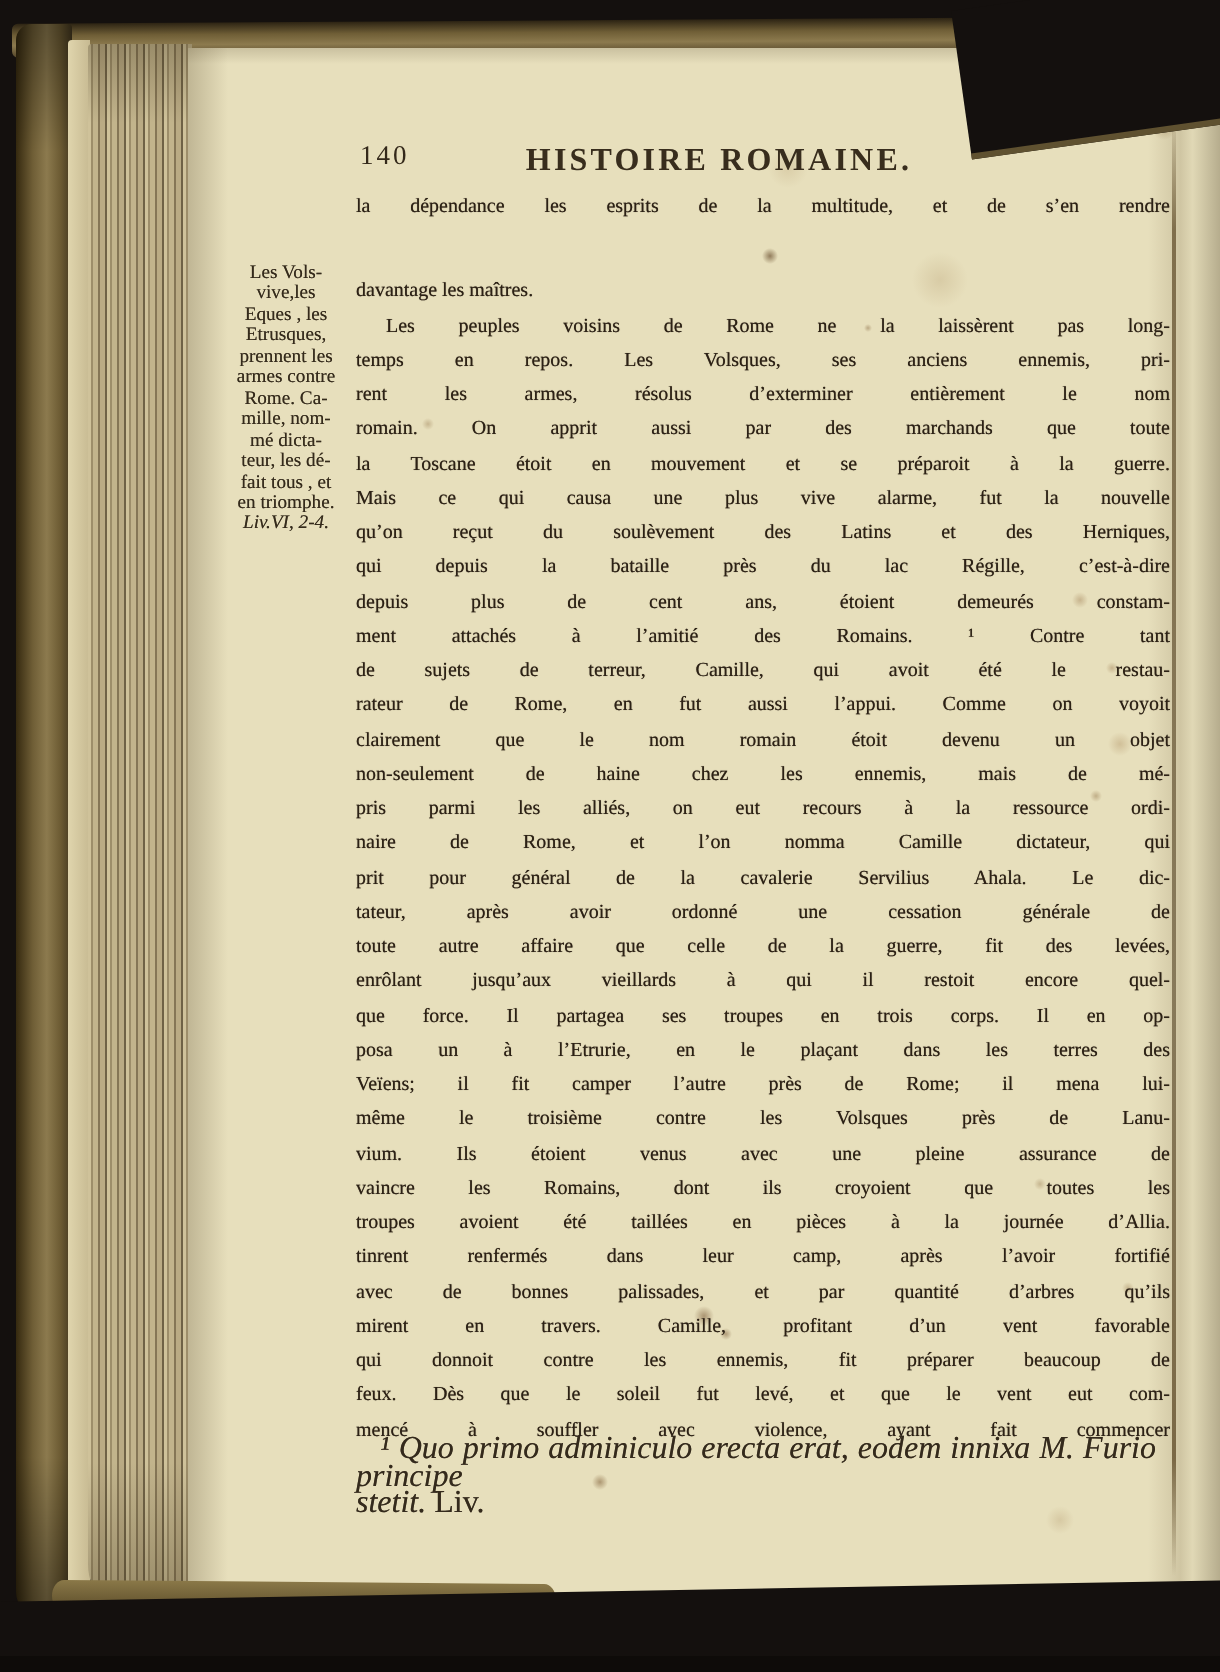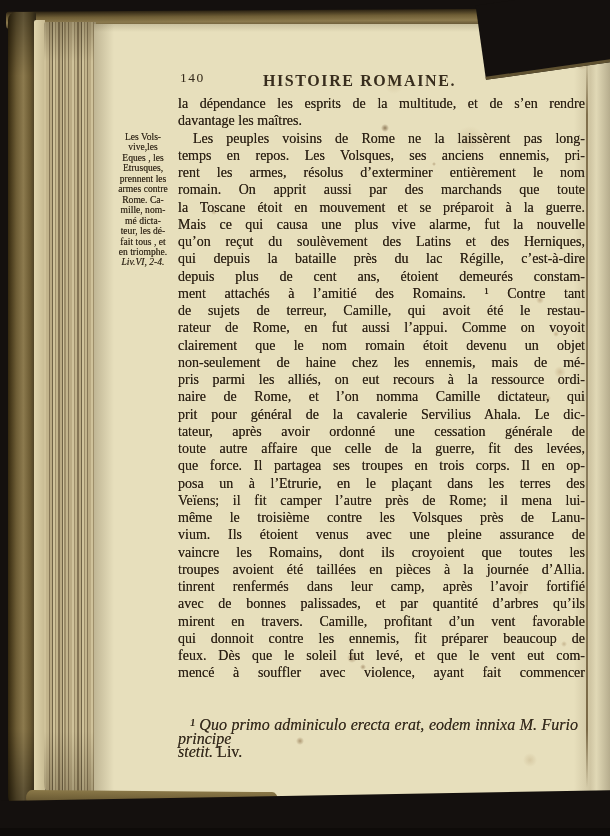--- a/index.html
+++ b/index.html
@@ -109,26 +109,26 @@
   }
   .margin-note {
     position: absolute; left: 15px; top: 108px; width: 68px;
     font-size: 9.6px; line-height: 10.45px;
     text-align: center; color: #342a1b;
     text-shadow: 0 0 .3px rgba(52,42,27,.7);
   }
   .margin-ref { font-style: italic; }
   .body-text {
     position: absolute; left: 84px; top: 71px; width: 407px;
-    font-size: 14px; line-height: 17.25px;
+    font-size: 10px; line-height: 17.25px;
     color: #2c2115;
     text-shadow: 0 0 .35px rgba(44,33,21,.75);
   }
   .bl { text-align: justify; text-align-last: justify; }
-  .bl.pend { text-align-last: left; }
+  .bl.pend { text-align-last: left; margin-top: 25px; }
   .bl.pind { text-indent: 15px; }
   .footnote {
     position: absolute; left: 84px; top: 694px; width: 400px;
     font-size: 16px; line-height: 13.5px;
     color: #342a1c;
     text-shadow: 0 0 .3px rgba(52,42,28,.7);
   }
   .fn1 { font-style: italic; text-align: justify; text-align-last: justify; text-indent: 12px; }
   .fn2 .it { font-style: italic; }
 </style>
@@ -182,20 +182,21 @@
         <div class="bl">ment attachés à l’amitié des Romains. ¹ Contre tant</div>
         <div class="bl">de sujets de terreur, Camille, qui avoit été le restau-</div>
         <div class="bl">rateur de Rome, en fut aussi l’appui. Comme on voyoit</div>
         <div class="bl">clairement que le nom romain étoit devenu un objet</div>
         <div class="bl">non-seulement de haine chez les ennemis, mais de mé-</div>
         <div class="bl">pris parmi les alliés, on eut recours à la ressource ordi-</div>
         <div class="bl">naire de Rome, et l’on nomma Camille dictateur, qui</div>
         <div class="bl">prit pour général de la cavalerie Servilius Ahala. Le dic-</div>
         <div class="bl">tateur, après avoir ordonné une cessation générale de</div>
         <div class="bl">toute autre affaire que celle de la guerre, fit des levées,</div>
+        <div class="bl">enrôlant jusqu’aux vieillards à qui il restoit encore quel-</div>
         <div class="bl">que force. Il partagea ses troupes en trois corps. Il en op-</div>
         <div class="bl">posa un à l’Etrurie, en le plaçant dans les terres des</div>
         <div class="bl">Veïens; il fit camper l’autre près de Rome; il mena lui-</div>
         <div class="bl">même le troisième contre les Volsques près de Lanu-</div>
         <div class="bl">vium. Ils étoient venus avec une pleine assurance de</div>
         <div class="bl">vaincre les Romains, dont ils croyoient que toutes les</div>
         <div class="bl">troupes avoient été taillées en pièces à la journée d’Allia.</div>
         <div class="bl">tinrent renfermés dans leur camp, après l’avoir fortifié</div>
         <div class="bl">avec de bonnes palissades, et par quantité d’arbres qu’ils</div>
         <div class="bl">mirent en travers. Camille, profitant d’un vent favorable</div>

